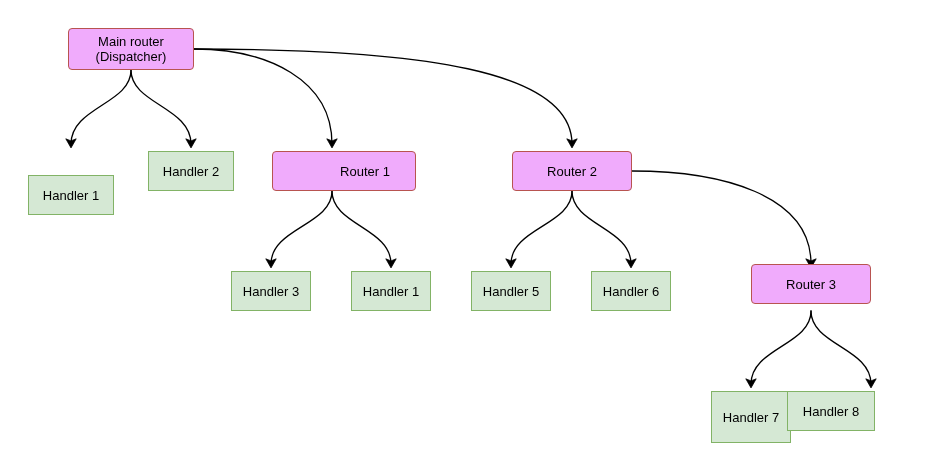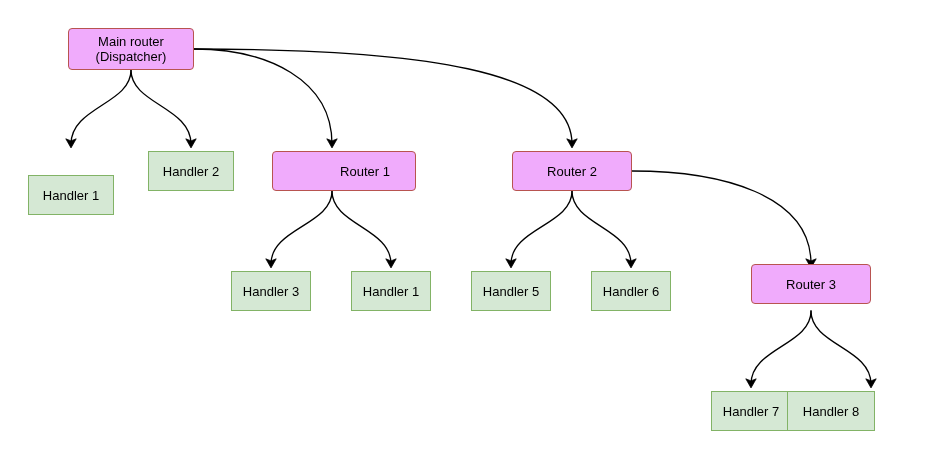--- a/index.html
+++ b/index.html
@@ -102,21 +102,21 @@
       </div>
       <div class="node node-handler" style="left: 471px; top: 271px; width: 80px; height: 40px;">
         <span class="node-label">Handler 5</span>
       </div>
       <div class="node node-handler" style="left: 591px; top: 271px; width: 80px; height: 40px;">
         <span class="node-label">Handler 6</span>
       </div>
       <div class="node node-router" style="left: 751px; top: 264px; width: 120px; height: 40px;">
         <span class="node-label">Router 3</span>
       </div>
-      <div class="node node-handler" style="left: 711px; top: 391px; width: 80px; height: 40px;">
+      <div class="node node-handler" style="left: 711px; top: 391px; width: 80px; height: 52px;">
         <span class="node-label">Handler 7</span>
       </div>
       <div class="node node-handler" style="left: 787px; top: 391px; width: 88px; height: 40px; text-align: center;">
         <span class="node-label">Handler 8</span>
       </div>
     </div>
 
 </div>
 
 </body></html>

